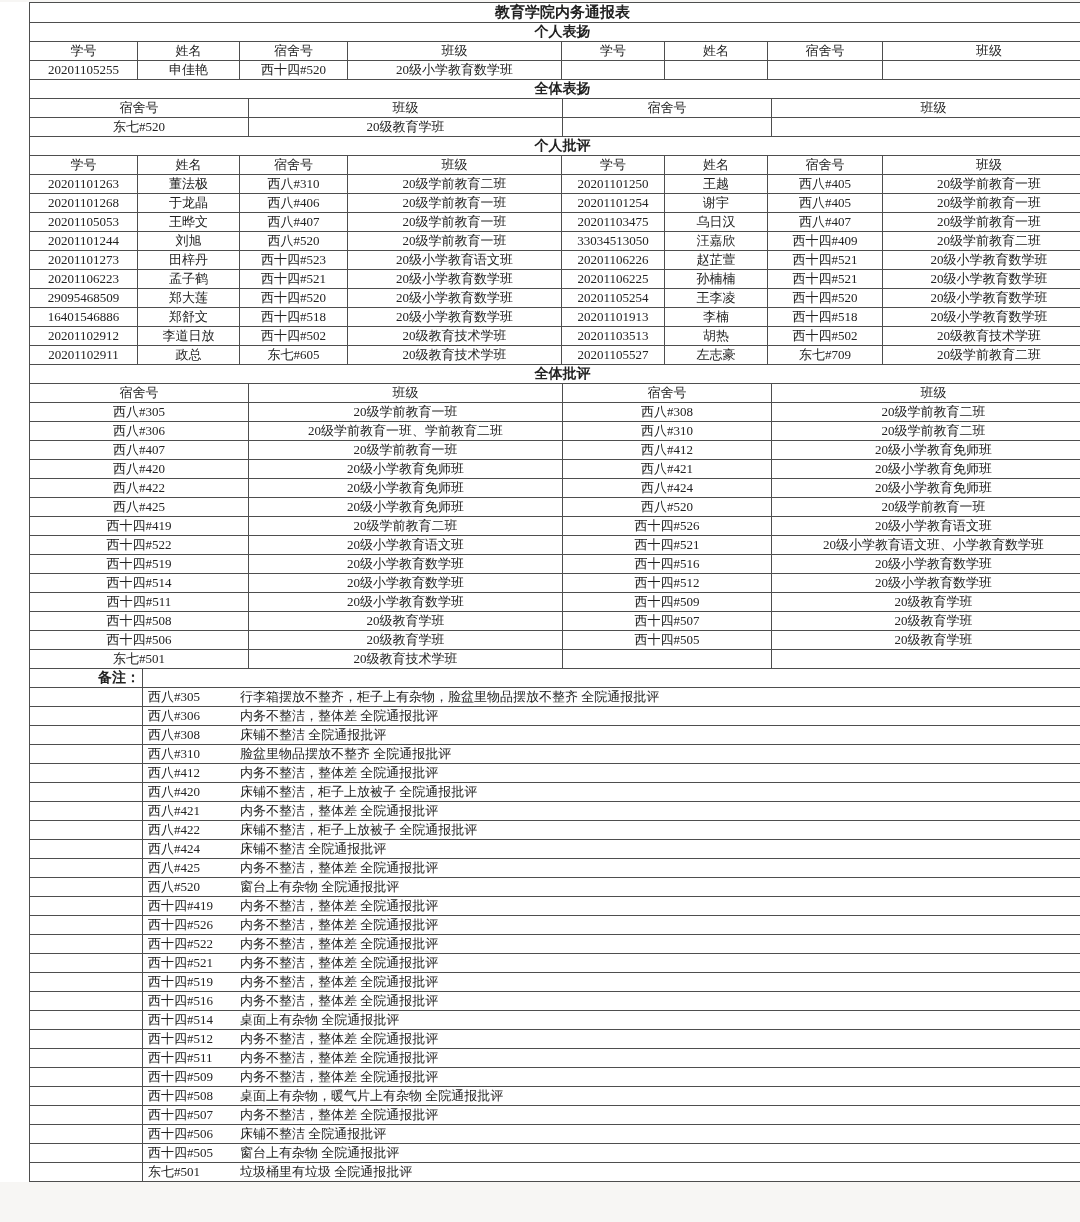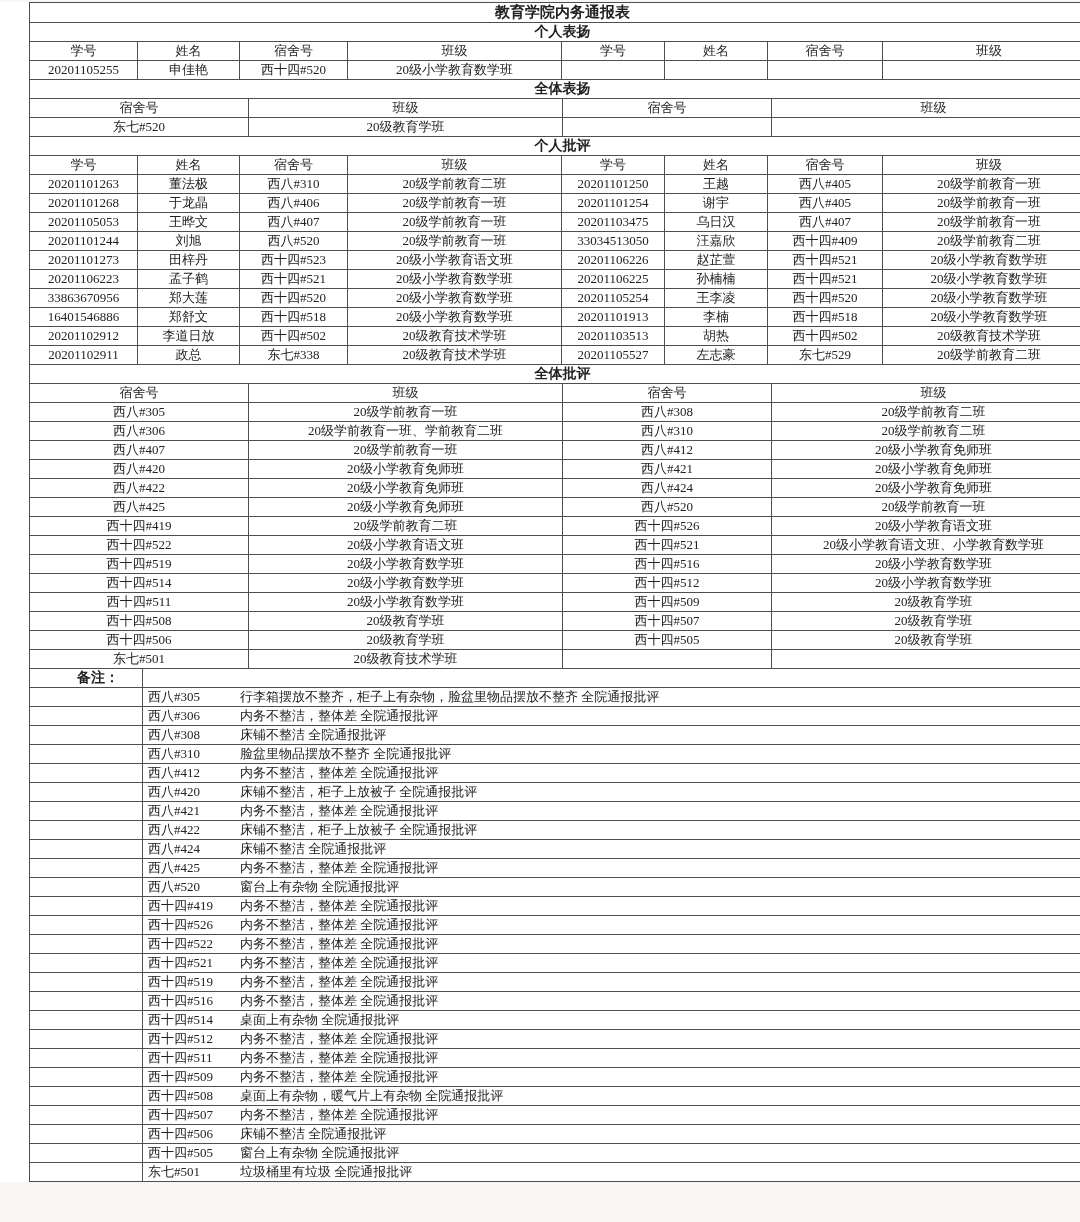--- a/index.html
+++ b/index.html
@@ -42,21 +42,21 @@
     text-align: left;
     padding-left: 5px;
   }
   .room {
     display: inline-block;
     min-width: 92px;
   }
   .notes-label-cell {
     font-weight: bold;
     font-size: 14px;
-    text-align: center;
+    text-align: right;
     padding-left: 26px;
   }
 </style>
 </head>
 <body>
 
 <div class="sheet">
 
   <table>
     <colgroup>
@@ -210,21 +210,21 @@
           <td>20201106223</td>
           <td>孟子鹤</td>
           <td>西十四#521</td>
           <td>20级小学教育数学班</td>
           <td>20201106225</td>
           <td>孙楠楠</td>
           <td>西十四#521</td>
           <td>20级小学教育数学班</td>
         </tr>
         <tr>
-          <td>33863670956</td>
+          <td>29095468509</td>
           <td>郑大莲</td>
           <td>西十四#520</td>
           <td>20级小学教育数学班</td>
           <td>20201105254</td>
           <td>王李凌</td>
           <td>西十四#520</td>
           <td>20级小学教育数学班</td>
         </tr>
         <tr>
           <td>16401546886</td>
@@ -242,25 +242,25 @@
           <td>西十四#502</td>
           <td>20级教育技术学班</td>
           <td>20201103513</td>
           <td>胡热</td>
           <td>西十四#502</td>
           <td>20级教育技术学班</td>
         </tr>
         <tr>
           <td>20201102911</td>
           <td>政总</td>
-          <td>东七#338</td>
+          <td>东七#605</td>
           <td>20级教育技术学班</td>
           <td>20201105527</td>
           <td>左志豪</td>
-          <td>东七#529</td>
+          <td>东七#709</td>
           <td>20级学前教育二班</td>
         </tr>
       </tbody>
   </table>
 
   <table>
     <colgroup>
       <col style="width:219px">
         <col style="width:314px">
         <col style="width:209px">

